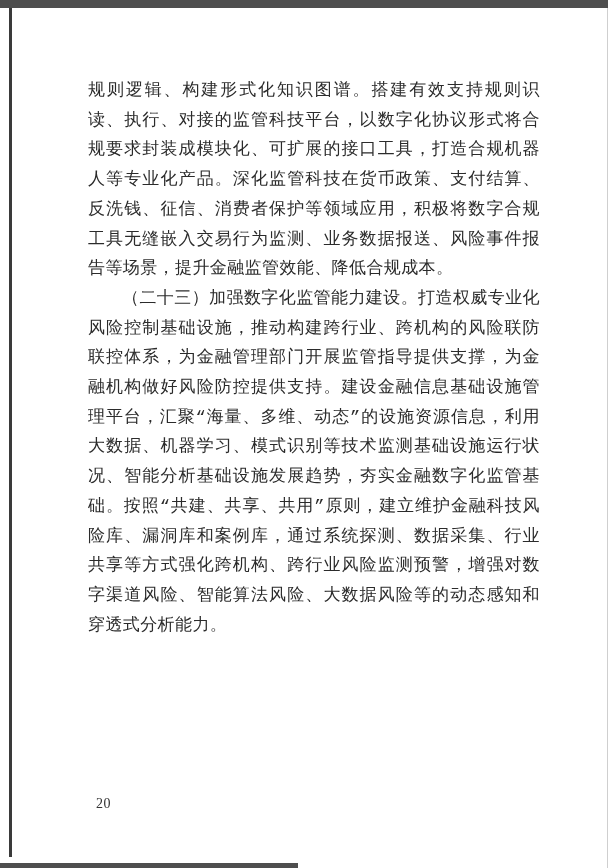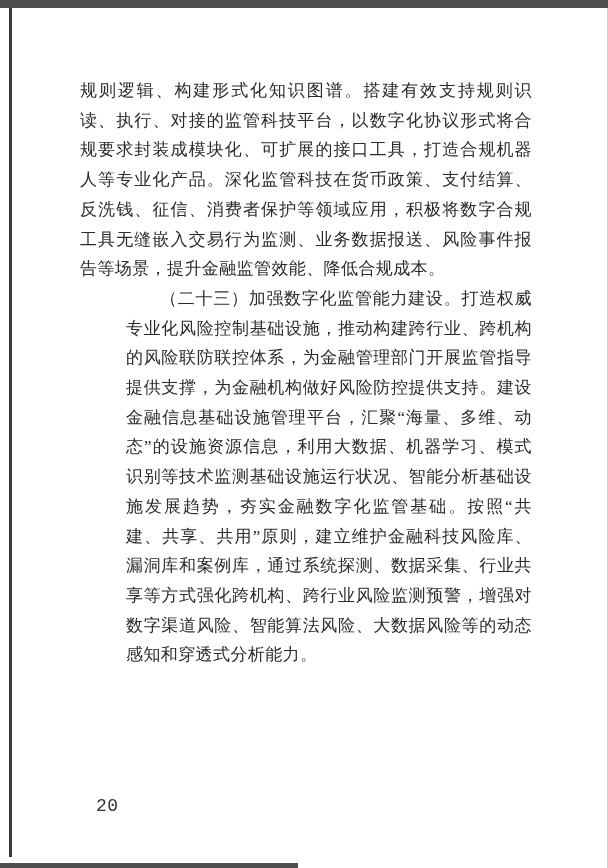--- a/index.html
+++ b/index.html
@@ -37,43 +37,42 @@
   }
   .edge-right {
     position: absolute;
     top: 8px; right: 0;
     width: 1.5px; height: 860px;
     background: #cfcfcf;
   }
   .text-block {
     position: absolute;
     top: 76px;
-    left: 80px;
+    left: 88px;
     width: 452px;
     font-size: 17px;
     line-height: 29.7px;
     letter-spacing: 0.4px;
     text-align: justify;
+    font-family: Liberation Mono, monospace;
   }
   .para {
     margin: 0;
     padding: 0;
   }
   .para.indent {
     text-indent: 2em;
-    margin-left: 46px;
   }
   .page-number {
     position: absolute;
     left: 96px;
     top: 796px;
-    font-size: 18px;
+    font-size: 14px;
     letter-spacing: 0.5px;
     color: #333333;
-    font-family: Liberation Mono, monospace;
   }
 </style>
 </head>
 <body>
 
 <div class="page">
 
   <div class="edge-top"></div>
   <div class="edge-left"></div>
   <div class="edge-bottom-left"></div>

